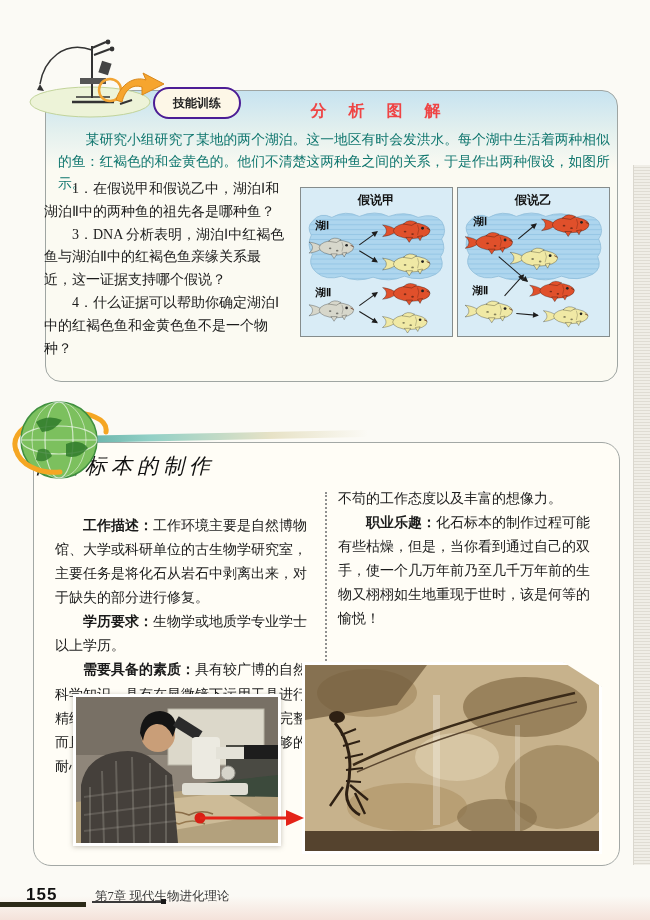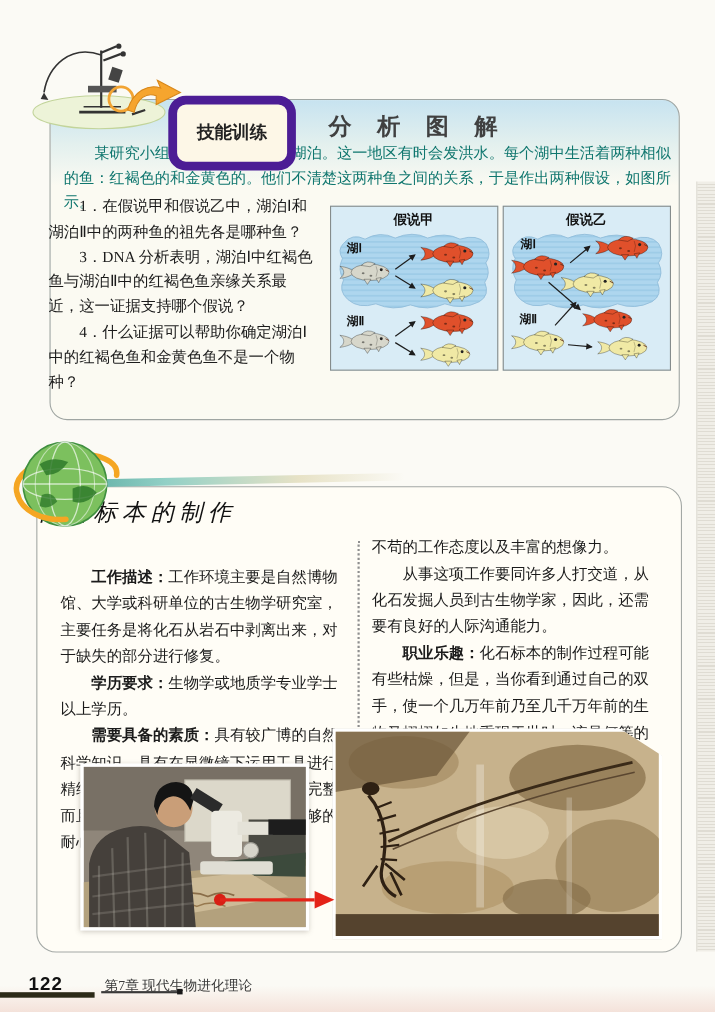--- a/index.html
+++ b/index.html
@@ -13,24 +13,24 @@
   .page-bottom-tint{position:absolute;left:0;top:896px;width:650px;height:24px;
     background:linear-gradient(to bottom,rgba(246,224,216,0),#f4e2da);}
 
   
   .box-skill{position:absolute;left:45px;top:90px;width:571px;height:290px;
     border:1.5px solid #9fa5a2;border-radius:16px;
     background:linear-gradient(to bottom,#c7e3f0 0px,#e3f0ee 40px,#fbfaf2 78px,#fbfaf2 100%);}
   .microscope{position:absolute;left:20px;top:38px;width:140px;height:82px;z-index:3;}
   .arrow-badge{position:absolute;left:112px;top:72px;width:54px;height:32px;z-index:4;}
   .badge{position:absolute;left:153px;top:87px;z-index:4;height:24px;line-height:24px;
-    padding:14px 18px;border:8px solid #4c1d95;border-radius:16px;background:#fdf7e7;
-    font-family:"Liberation Sans",sans-serif;font-weight:bold;font-size:16px;color:#222;}
+    padding:2px 18px;border:2px solid #4c1d95;border-radius:16px;background:#fdf7e7;
+    font-family:"Liberation Sans",sans-serif;font-weight:bold;font-size:12px;color:#222;}
   .skill-title{position:absolute;left:235px;top:101px;width:290px;text-align:center;
-    font-weight:bold;font-size:21px;letter-spacing:9px;color:#404040;}
+    font-weight:bold;font-size:16px;letter-spacing:9px;color:#ef4444;}
   .skill-intro{position:absolute;left:58px;top:129px;width:552px;font-size:13.8px;
     line-height:1.6;color:#0f766e;text-indent:2em;}
   .skill-questions{position:absolute;left:44px;top:178px;width:242px;font-size:14px;
     line-height:1.63;color:#1b1b1b;}
   .skill-questions p{margin:0;text-indent:2em;}
 
   .diagram{position:absolute;width:153px;height:150px;border:1.5px solid #858c8c;
     background:#d9ecf6;box-sizing:border-box;}
   #diagram-a{left:300px;top:187px;}
   #diagram-b{left:457px;top:187px;}
@@ -220,21 +220,20 @@
   <div class="col" id="col-left">
     <p><b>工作描述：</b><span>工作环境主要是自然博物馆、大学或科研单位的古生物学研究室，主要任务是将化石从岩石中剥离出来，对于缺失的部分进行修复。</span></p>
     <p><b>学历要求：</b><span>生物学或地质学专业学士以上学历。</span></p>
     <p><b>需要具备的素质：</b><span>具有较广博的自然科学知识，具有在显微镜下运用工具进行精细操作的能力。由于化石往往不够完整而且易碎，整理和拼接过程中要有足够的耐心、一丝</span></p>
   </div>
 
   <div class="col-divider"></div>
 
   <div class="col" id="col-right">
     <p class="no-indent"><span>不苟的工作态度以及丰富的想像力。</span></p>
-    <p><span>从事这项工作要同许多人打交道，从化石发掘人员到古生物学家，因此，还需要有良好的人际沟通能力。</span></p>
     <p><b>职业乐趣：</b><span>化石标本的制作过程可能有些枯燥，但是，当你看到通过自己的双手，使一个几万年前乃至几千万年前的生物又栩栩如生地重现于世时，该是何等的愉悦！</span></p>
   </div>
 
   <div class="photo" id="photo-researcher">
     <svg viewBox="0 0 202 146">
       <rect x="0" y="0" width="202" height="146" fill="#8f867a"></rect>
       <rect x="0" y="0" width="202" height="58" fill="#787065"></rect>
       <rect x="92" y="12" width="96" height="56" fill="#dcd8ca" stroke="#b8b4a6" stroke-width="1"></rect>
       <rect x="150" y="48" width="52" height="42" fill="#4a4a43"></rect>
       <polygon points="0,105 202,84 202,146 0,146" fill="#b3a17d"></polygon>
@@ -277,19 +276,19 @@
       <path d="M52,107 C96,88 158,62 272,37" fill="none" stroke="#5a4630" stroke-width="1.4"></path>
     </svg>
   </div>
 
   <svg class="red-arrow" viewBox="0 0 120 24">
     <circle cx="10" cy="12" r="5.5" fill="#d81f14"></circle>
     <line x1="10" y1="12" x2="96" y2="12" stroke="#e42318" stroke-width="3"></line>
     <polygon points="96,4 114,12 96,20" fill="#e42318"></polygon>
   </svg>
 
-  <div class="footer-num">122</div>
+  <div class="footer-num">155</div>
   <div class="footer-bar"></div>
   <div class="footer-chapter">第7章  现代生物进化理论</div>
   <div class="footer-line"></div>
   <div class="footer-dot"></div>
 
 </div>
 
 </body></html>

